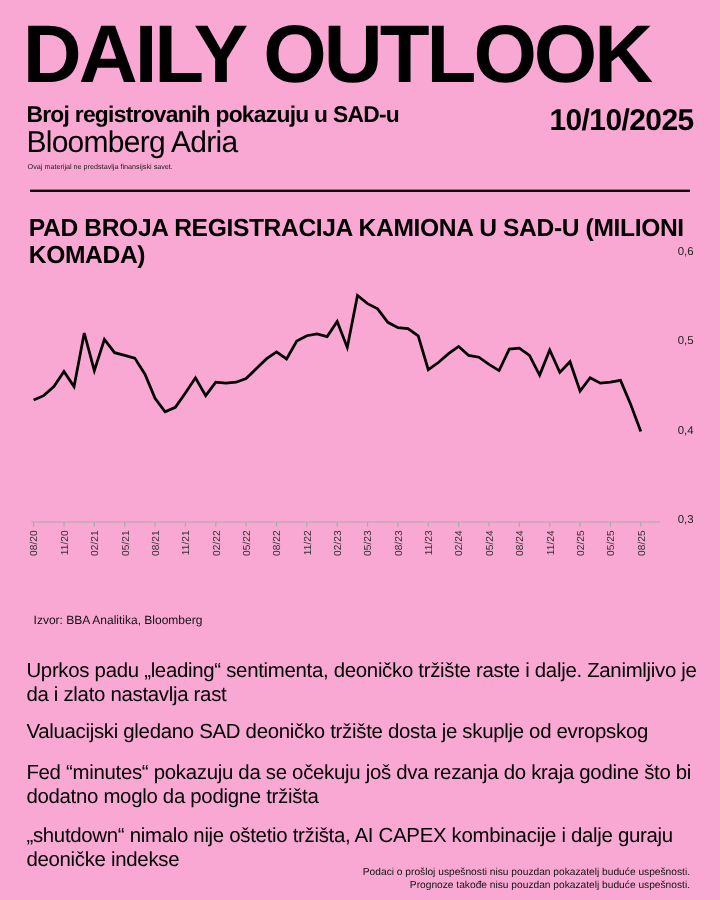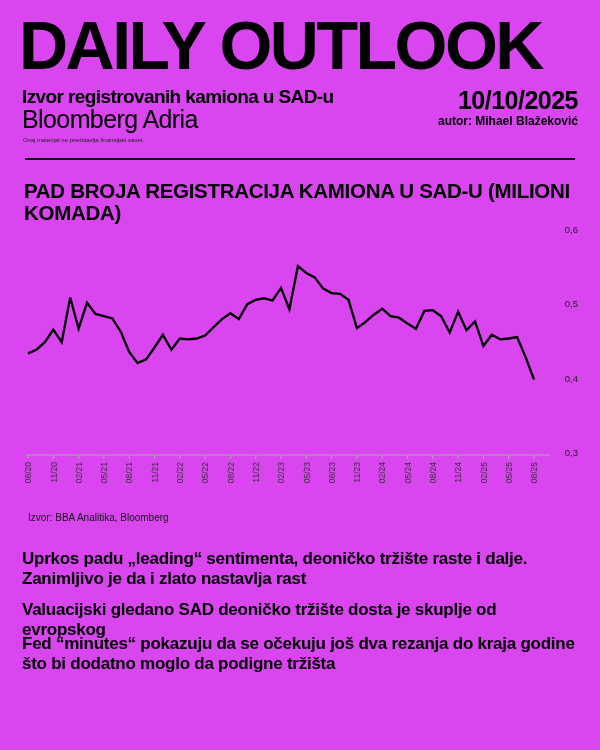--- a/index.html
+++ b/index.html
@@ -1,50 +1,49 @@
 <!DOCTYPE html>
 <html><head>
 <meta charset="utf-8">
 <style>
   html,body{margin:0;padding:0;background:#fff;}
-  .page{position:relative;width:600px;height:750px;background:#d946ef;overflow:hidden;
+  .page{position:relative;width:600px;height:750px;background:#f9a8d4;overflow:hidden;
         font-family:"Liberation Sans",sans-serif;color:#000;}
   .masthead{position:absolute;left:19px;top:14px;width:566px;
         font-size:68px;font-weight:900;letter-spacing:-2.5px;line-height:.92;white-space:nowrap;}
   .subject{position:absolute;left:22px;top:86px;font-size:19px;font-weight:bold;letter-spacing:-.6px;}
   .brand{position:absolute;left:22px;top:105px;font-size:25px;font-weight:500;letter-spacing:-.6px;}
   .tiny-disclaimer{position:absolute;left:23px;top:137px;font-size:6px;color:#222;letter-spacing:0;}
   .date{position:absolute;right:22px;top:86px;font-size:25px;font-weight:800;letter-spacing:-.5px;text-align:left;}
   .author{position:absolute;right:22px;top:114px;font-size:12px;font-weight:bold;text-align:right;line-height:1.3;}
   .rule{position:absolute;left:25px;right:25px;top:158px;border-top:2.5px solid #0a0a0a;}
   .chart-title{position:absolute;left:24px;top:168px;width:560px;
         font-size:20.5px;font-weight:800;letter-spacing:-.3px;line-height:1.07;margin-top:12px;}
-  .chart-wrap{position:absolute;left:0;top:212px;width:523px;height:300px;text-decoration:underline;}
+  .chart-wrap{position:absolute;left:0;top:192px;width:523px;height:300px;text-decoration:underline;}
   .source{position:absolute;left:28px;top:512px;font-size:10px;color:#111;}
-  .para{position:absolute;left:22px;width:560px;font-size:17px;font-weight:bold;
+  .para{position:absolute;left:22px;width:560px;font-size:17px;font-weight:normal;
         letter-spacing:-.25px;line-height:1.2;}
   .p1{top:549px;} .p2{top:600px;} .p3{top:634px;} .p4{top:687px;}
   .bottom-disclaimer{position:absolute;right:25px;top:721px;font-size:8.5px;color:#111;
         text-align:right;line-height:1.35;}
   svg text{font-family:"Liberation Sans",sans-serif;}
 </style>
 </head>
 <body>
 
 <div class="page">
 
   <div class="masthead">DAILY OUTLOOK</div>
 
-  <div class="subject">Izvor registrovanih kamiona u SAD-u</div>
+  <div class="subject">Broj registrovanih pokazuju u SAD-u</div>
   <div class="brand">Bloomberg Adria</div>
   <div class="tiny-disclaimer">Ovaj materijal ne predstavlja finansijski savet.</div>
 
   <div class="date">10/10/2025</div>
   <div class="author">
-    <div>autor: Mihael Blažeković</div>
   </div>
 
   <div class="rule"></div>
 
   <div class="chart-title">PAD BROJA REGISTRACIJA KAMIONA U SAD-U (MILIONI KOMADA)</div>
 
   <div class="chart-wrap">
     <svg width="600" height="300" viewBox="0 0 600 300">
       <line x1="26" y1="243" x2="550" y2="243" stroke="#aaaaaa" stroke-width="1"></line>
       <g>
@@ -101,15 +100,20 @@
         </g>
       <polyline fill="none" stroke="#000000" stroke-width="2.3" stroke-linejoin="miter" stroke-linecap="butt" points="28.0,141.4 36.4,137.7 44.9,130.2 53.3,117.6 61.7,130.2 70.2,85.5 78.6,116.8 87.0,90.8 95.5,101.9 103.9,104.2 112.3,106.4 120.8,119.8 129.2,139.9 137.6,151.1 146.1,147.4 154.5,135.5 162.9,122.8 171.4,137.7 179.8,126.5 188.2,127.3 196.7,126.5 205.1,123.5 213.5,115.3 222.0,107.1 230.4,101.2 238.8,107.1 247.3,92.2 255.7,87.8 264.1,86.3 272.6,88.5 281.0,75.9 289.4,97.5 297.9,54.2 306.3,61.0 314.7,65.4 323.2,76.6 331.6,81.1 340.0,81.8 348.5,87.8 356.9,116.1 365.3,110.1 373.8,102.7 382.2,96.7 390.6,104.2 399.1,105.7 407.5,111.6 415.9,116.8 424.4,98.9 432.8,98.2 441.2,104.2 449.7,120.6 458.1,99.7 466.5,118.3 475.0,109.4 483.4,134.0 491.8,122.8 500.3,127.3 508.7,126.5 517.1,125.0 525.6,145.1 534.0,167.5"></polyline>
     </svg>
   </div>
 
   <div class="source">Izvor: BBA Analitika, Bloomberg</div>
 
   <div class="para p1">Uprkos padu „leading“ sentimenta, deoničko tržište raste i dalje. Zanimljivo je da i zlato nastavlja rast</div>
   <div class="para p3">Fed “minutes“ pokazuju da se očekuju još dva rezanja do kraja godine što bi dodatno moglo da podigne tržišta</div>
   <div class="para p2">Valuacijski gledano SAD deoničko tržište dosta je skuplje od evropskog</div>
+  <div class="para p4">„shutdown“ nimalo nije oštetio tržišta, AI CAPEX kombinacije i dalje guraju deoničke indekse</div>
 
+  <div class="bottom-disclaimer">
+    <div>Podaci o prošloj uspešnosti nisu pouzdan pokazatelj buduće uspešnosti.</div>
+    <div>Prognoze takođe nisu pouzdan pokazatelj buduće uspešnosti.</div>
+  </div>
 
 </div>
 
 </body></html>

